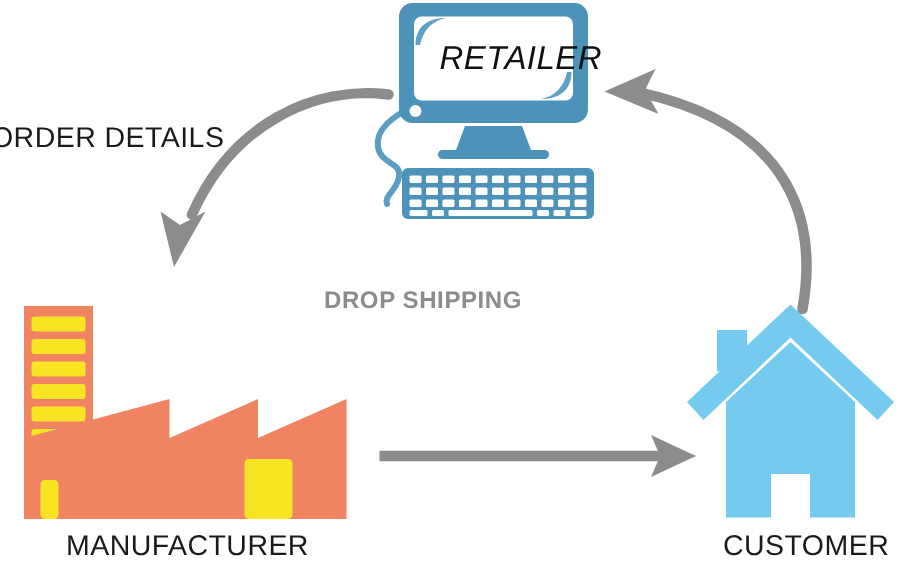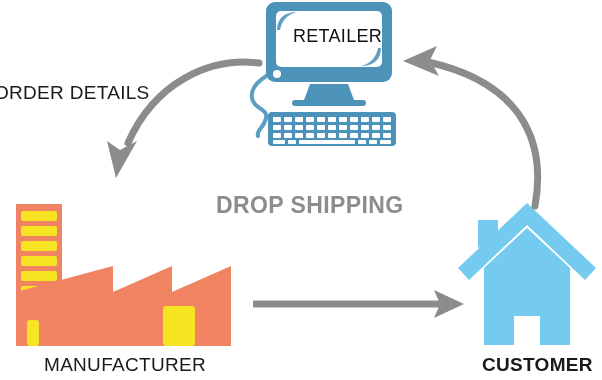--- a/index.html
+++ b/index.html
@@ -36,21 +36,21 @@
   }
   #label-order {
     left: 521px;
     top: 88px;
     font-size: 19px;
     letter-spacing: 0.3px;
   }
   #label-drop-shipping {
     left: 216px;
     top: 192px;
-    font-size: 23px;
+    font-size: 16px;
     font-weight: bold;
     color: #8c8c8c;
     letter-spacing: 0.4px;
     text-align: center;
   }
   #label-direct-shipment {
     left: 252px;
     top: 318px;
     font-size: 18px;
     letter-spacing: 0.2px;
@@ -59,28 +59,28 @@
     left: 44px;
     top: 354px;
     font-size: 19px;
     letter-spacing: 0.3px;
   }
   #label-customer {
     left: 482px;
     top: 354px;
     font-size: 19px;
     letter-spacing: 0.3px;
-    font-weight: bold;
   }
   #label-retailer {
     left: 293px;
     top: 26px;
-    font-size: 18px;
+    font-size: 22px;
     letter-spacing: 0.3px;
     color: #111111;
+    font-style: italic;
   }
 </style>
 </head>
 <body>
 
 <div id="canvas">
 
   <svg id="diagram-svg" viewBox="0 0 602 380" xmlns="http://www.w3.org/2000/svg">
 
     <g>

